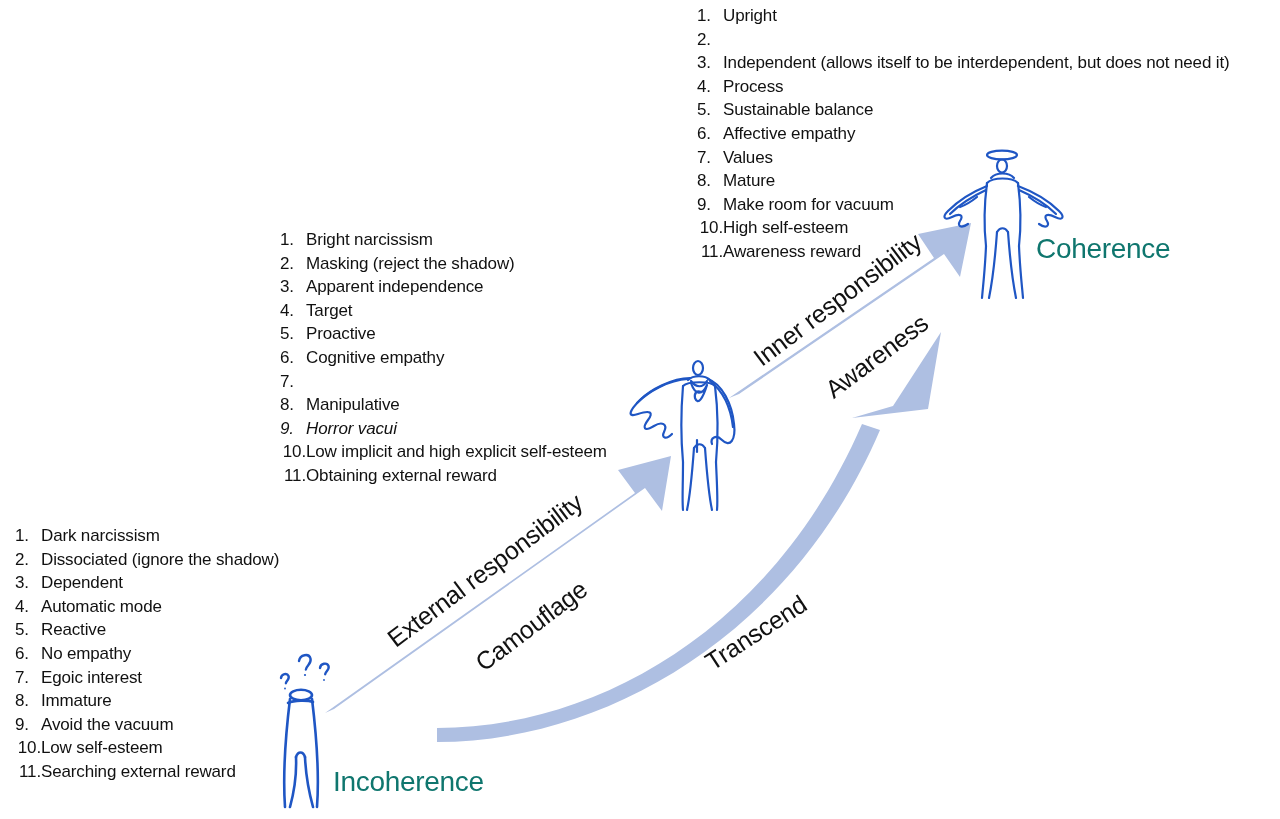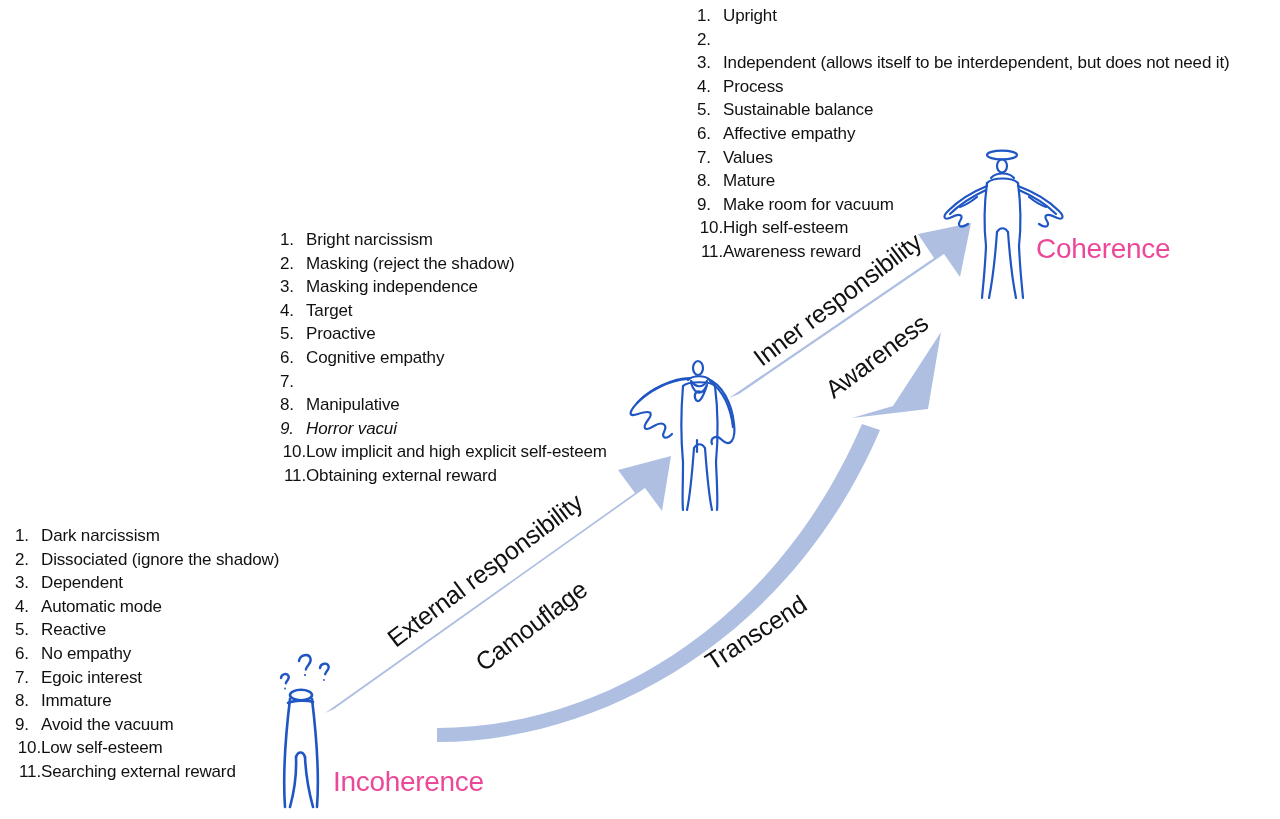--- a/index.html
+++ b/index.html
@@ -16,21 +16,21 @@
   .olist .num{width:26px;flex:0 0 26px;text-align:left;}
   .olist .num.wide{width:26px;text-align:right;}
   .olist .txt{display:block;}
   .olist .row.italic .txt{font-style:italic;}
   .olist .row.italic .num{font-style:italic;}
 
   #list-bottom{left:15px;top:524px;}
   #list-middle{left:280px;top:228px;}
   #list-top{left:697px;top:4px;}
 
-  .figlabel{position:absolute;z-index:4;font-size:28px;color:#ec4899;letter-spacing:-0.3px;}
+  .figlabel{position:absolute;z-index:4;font-size:28px;color:#0f766e;letter-spacing:-0.3px;}
   #label-incoherence{left:333px;top:766px;}
   #label-coherence{left:1036px;top:233px;}
 
   .arrowlabel{position:absolute;z-index:4;font-size:25px;color:#111;
               white-space:nowrap;letter-spacing:-0.3px;transform-origin:0 0;}
   #lbl-external{left:382px;top:630px;transform:rotate(-37deg);}
   #lbl-camouflage{left:470px;top:654px;transform:rotate(-37deg);}
   #lbl-inner{left:748px;top:349px;transform:rotate(-37deg);}
   #lbl-awareness{left:820px;top:381px;transform:rotate(-37deg);}
   #lbl-transcend{left:700px;top:652px;transform:rotate(-33deg);}
@@ -190,21 +190,21 @@
     <div class="row">
         <span class="num">1.</span>
         <span class="txt">Bright narcissism</span>
       </div>
     <div class="row">
         <span class="num">2.</span>
         <span class="txt">Masking (reject the shadow)</span>
       </div>
     <div class="row">
         <span class="num">3.</span>
-        <span class="txt">Masking independence</span>
+        <span class="txt">Apparent independence</span>
       </div>
     <div class="row">
         <span class="num">4.</span>
         <span class="txt">Target</span>
       </div>
     <div class="row">
         <span class="num">5.</span>
         <span class="txt">Proactive</span>
       </div>
     <div class="row">

